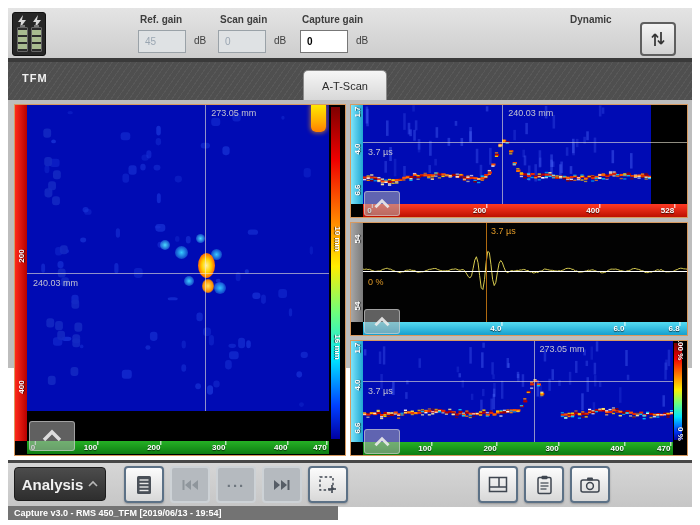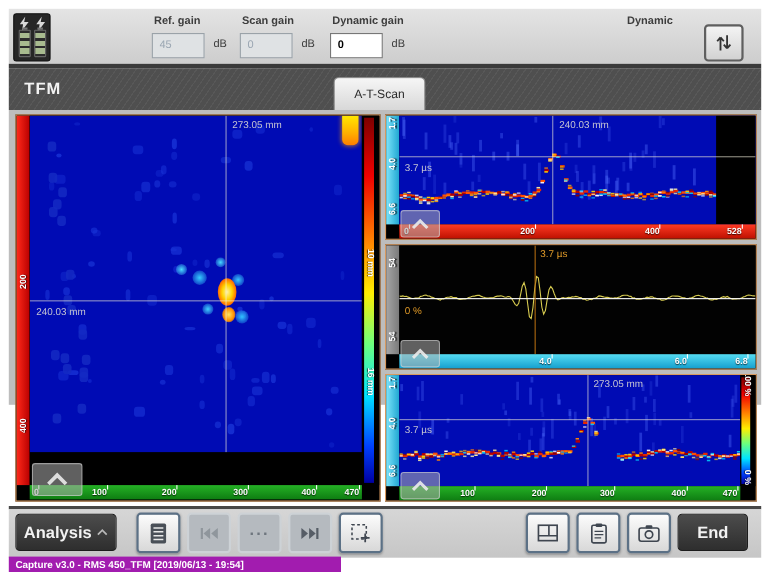--- a/index.html
+++ b/index.html
@@ -22,21 +22,21 @@
 .unit{position:absolute;top:27px;font-size:10px;color:#3d3d3d}
 .dropdown{position:absolute;left:560px;top:22px;width:62px;height:24px;background:#fff;border:1px solid #8a8a8a;border-radius:2px}
 .dropdown .val{position:absolute;left:6px;top:5px;font-size:10px;color:#222}
 .dropdown .dz{position:absolute;right:0;top:0;width:20px;height:100%;background:linear-gradient(#dcdcdc,#bfbfbf);border-left:1px solid #999}
 .dropdown .tri{position:absolute;right:5px;top:9px;width:0;height:0;border-left:5px solid transparent;border-right:5px solid transparent;border-top:6px solid #3a3a3a}
 .updown{position:absolute;left:632px;top:14px;width:36px;height:34px;background:linear-gradient(#f4f4f4,#d2d2d2);border:2px solid #5f5f5f;border-radius:4px;display:flex;align-items:center;justify-content:center}
 .sep1{position:absolute;left:8px;top:58px;width:684px;height:4px;background:#3a3a3a}
 
 
 .titlebar{position:absolute;left:8px;top:62px;width:684px;height:38px;background:repeating-linear-gradient(125deg,rgba(255,255,255,.05) 0 1px,rgba(0,0,0,0) 1px 5px),#4f4f4f}
-.titlebar .title{position:absolute;left:14px;top:10px;font-size:15px;font-weight:bold;color:#f2f2f2;letter-spacing:1px}
+.titlebar .title{position:absolute;left:14px;top:10px;font-size:11px;font-weight:bold;color:#f2f2f2;letter-spacing:1px}
 .tab{position:absolute;left:295px;top:8px;width:84px;height:30px;background:linear-gradient(#f6f6f6,#d8d8d8);border:1px solid #8a8a8a;border-bottom:0;border-radius:5px 5px 0 0;text-align:center;line-height:30px;font-size:11px;color:#2a2a2a}
 
 
 .content{position:absolute;left:8px;top:100px;width:684px;height:268px;background:#bdbdbd}
 .panel{position:absolute;background:#000;border:1px solid #d8995f;overflow:hidden}
 .lruler{position:absolute;left:0;top:0;width:12px}
 .red-r{background:linear-gradient(to right,#ff2a1a,#b80000)}
 .cyan-r{background:linear-gradient(to right,#7ce4fa,#1fa6d2)}
 .gray-r{background:linear-gradient(to right,#a6a6a6,#7a7a7a)}
 .bruler{position:absolute;height:13px}
@@ -62,21 +62,21 @@
 .blackend{position:absolute;top:0;bottom:0;right:0;background:#000}
 
 
 .sep2{position:absolute;left:8px;top:460px;width:684px;height:3px;background:#474747}
 .bottombar{position:absolute;left:8px;top:463px;width:684px;height:44px;background:linear-gradient(#d6d6d6,#c6c6c6)}
 .tbtn{position:absolute;border-radius:4px;display:flex;align-items:center;justify-content:center}
 .tbtn.lit{background:linear-gradient(#fcfcfc,#d8d8d8);border:2px solid #5c7186;box-shadow:0 1px 2px rgba(0,0,0,.25)}
 .tbtn.dis{background:#b5babf;border:2px solid #cdd2d6}
 .tbtn.dark{background:linear-gradient(#4c4c4c,#2e2e2e);border:1px solid #1c1c1c;color:#f2f2f2;font-weight:bold;font-size:15px}
 .dots{font-size:15px;font-weight:bold;color:#6e767e;letter-spacing:2px;margin-top:-7px}
-.statusbar{position:absolute;left:8px;top:506px;width:302px;height:14px;background:#a21caf;color:#fff;font-size:9px;font-weight:bold;line-height:14px;padding-left:6px;white-space:nowrap}
+.statusbar{position:absolute;left:8px;top:506px;width:330px;height:14px;background:#737373;color:#fff;font-size:9px;font-weight:bold;line-height:14px;padding-left:6px;white-space:nowrap}
 </style>
 </head>
 <body>
 
 <div class="app">
 
   <div class="topbar">
     <div class="battbox">
       <svg class="bolt" style="left:2px" viewBox="0 0 14 13">
           <polygon points="8,0 3,7 6,7 5,13 11,5 7,5" fill="#d8d8d8"></polygon>
@@ -89,21 +89,21 @@
     </div>
 
     <span class="gainlabel" style="left:132px">Ref. gain</span>
     <input class="gaininput dis" style="left: 130px;" value="45">
     <span class="unit" style="left:186px">dB</span>
 
     <span class="gainlabel" style="left:212px">Scan gain</span>
     <input class="gaininput dis" style="left: 210px;" value="0">
     <span class="unit" style="left:266px">dB</span>
 
-    <span class="gainlabel" style="left:294px">Dynamic gain</span>
+    <span class="gainlabel" style="left:294px">Capture gain</span>
     <input class="gaininput act" style="left: 292px;" value="0">
     <span class="unit" style="left:348px">dB</span>
 
     <span class="gainlabel" style="left:562px">Dynamic</span>
     <div class="updown">
       <svg width="16" height="22" viewBox="0 0 16 22">
         <path d="M5 18 V6 M5 6 L2 9.5 M5 6 L8 9.5" stroke="#333" stroke-width="1.7" fill="none"></path>
         <path d="M11 4 V16 M11 16 L8 12.5 M11 16 L14 12.5" stroke="#333" stroke-width="1.7" fill="none"></path>
       </svg>
     </div>
@@ -1031,19 +1031,16 @@
           </g>
       </svg>
     </div>
     <div class="tbtn lit" style="left:562px;top:3px;width:40px;height:37px">
       <svg width="20" height="17" viewBox="0 0 20 17">
         <rect x="1" y="4" width="18" height="12" rx="2" fill="none" stroke="#3f4650" stroke-width="1.5"></rect>
         <rect x="7" y="1.5" width="6" height="3" rx="1" fill="#3f4650"></rect>
         <circle cx="10" cy="10" r="3.4" fill="none" stroke="#3f4650" stroke-width="1.5"></circle>
       </svg>
     </div>
-    <div class="tbtn dark" style="left:608px;top:4px;width:64px;height:34px">
-      <span>End</span>
-    </div>
   </div>
 
   <div class="statusbar">Capture v3.0 - RMS 450_TFM [2019/06/13 - 19:54]</div>
 </div>
 
 </body></html>

